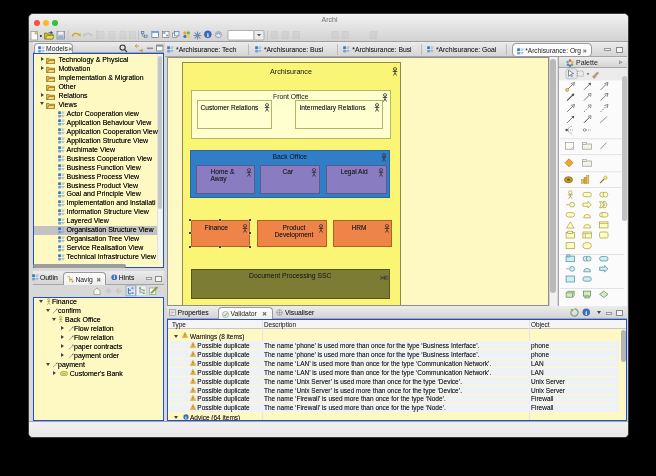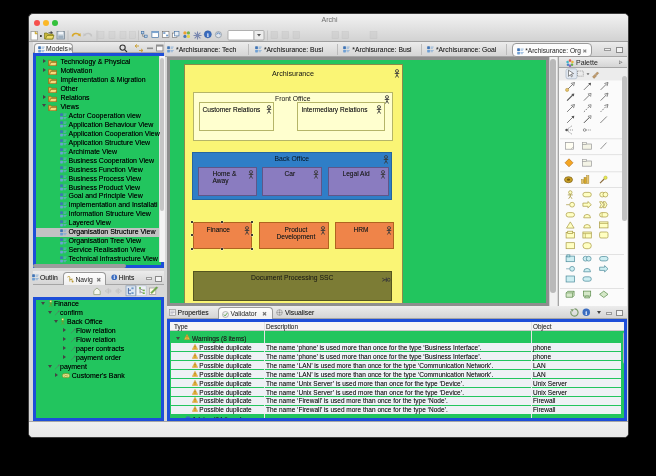--- a/index.html
+++ b/index.html
@@ -6,21 +6,21 @@
 body{font-family:"Liberation Sans",sans-serif;}
 .a{position:absolute;}
 #win{position:absolute;left:28px;top:13px;width:601px;height:425px;background:#d8d8d8;border-radius:5px;overflow:hidden;box-shadow:0 10px 22px rgba(0,0,0,.8);border:1px solid #3c3c3c;}
 #chrome{position:absolute;left:0;top:0;width:601px;height:28px;background:linear-gradient(#f2f2f2,#d2d2d2);border-bottom:1px solid #9f9f9f;border-radius:5px 5px 0 0;}
 .light{position:absolute;top:6.3px;width:6px;height:6px;border-radius:50%;}
 #title{position:absolute;top:2.2px;left:0;width:100%;text-align:center;font-size:7px;color:#6e6e6e;}
 
 .tabrow{position:absolute;background:linear-gradient(#ececec,#d5d5d5);border-bottom:1px solid #a5a5a5;}
 .tab{position:absolute;font-size:6.8px;color:#2d2d2d;white-space:nowrap;text-shadow:0 0 0.35px rgba(0,0,0,0.4);}
 .atab{position:absolute;background:linear-gradient(#fdfdfd,#f0f0f0);border:1px solid #9a9a9a;border-bottom:none;border-radius:4px 4px 0 0;font-size:6.8px;color:#1d1d1d;white-space:nowrap;}
-.white{position:absolute;background:#22c55e;border:3px solid #1d4ed8;}
+.white{position:absolute;background:#fef9c3;border:1px solid #1d4ed8;}
 .t{position:absolute;white-space:nowrap;font-size:7px;color:#000;text-shadow:0 0 0.4px rgba(0,0,0,0.55);}
 .t2{position:absolute;white-space:nowrap;font-size:6.6px;color:#222;text-shadow:0 0 0.35px rgba(0,0,0,0.45);}
 .arrow{position:absolute;width:0;height:0;}
 .ar{border-left:3.6px solid #444;border-top:2.6px solid transparent;border-bottom:2.6px solid transparent;}
 .ad{border-top:3.6px solid #444;border-left:2.6px solid transparent;border-right:2.6px solid transparent;}
 .mm{position:absolute;width:7px;height:6px;border:1px solid #8a8a8a;background:#f4f4f4;}
 .lbl{position:absolute;width:100%;text-align:center;font-size:6.8px;color:#111;white-space:nowrap;}
 .hd{position:absolute;width:2.3px;height:2.3px;background:#000;border-radius:50%;box-shadow:0 0 0 0.5px rgba(255,255,255,0.7);}
 .scroll{position:absolute;background:#f1f1f1;}
 .thumb{position:absolute;background:#c2c2c2;border-radius:3px;}

